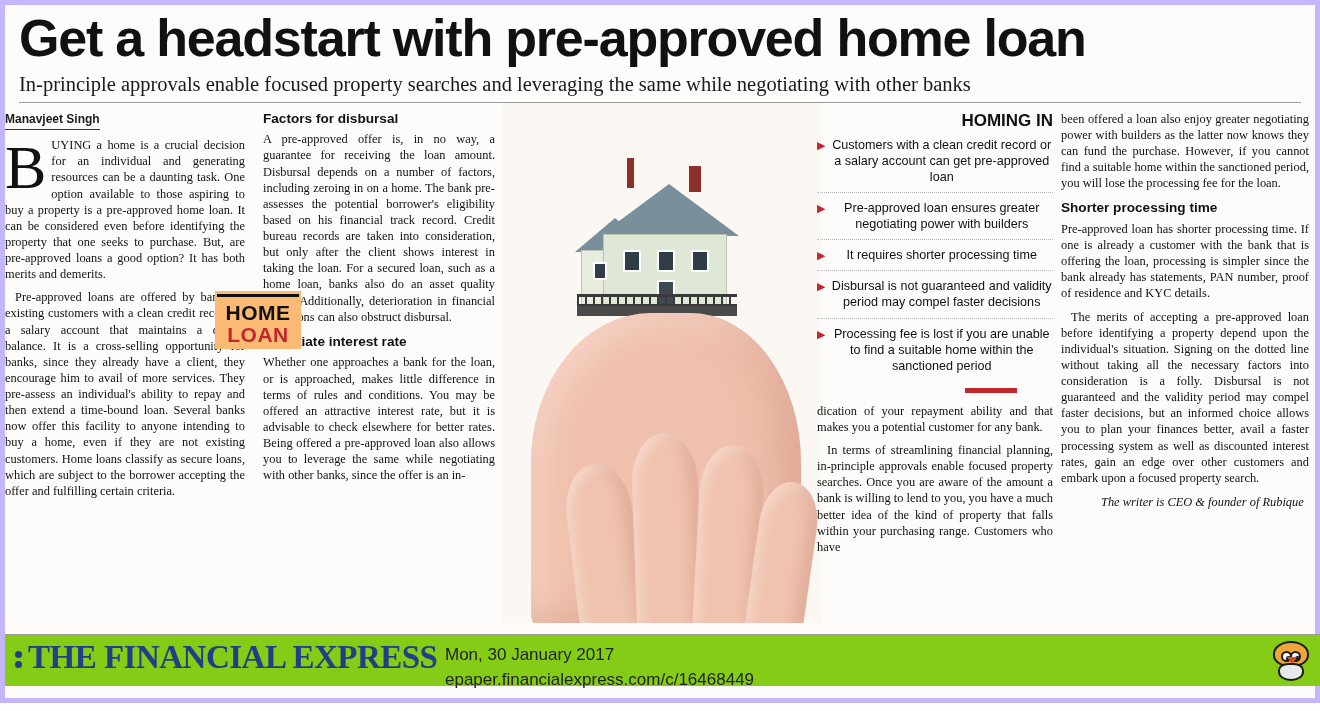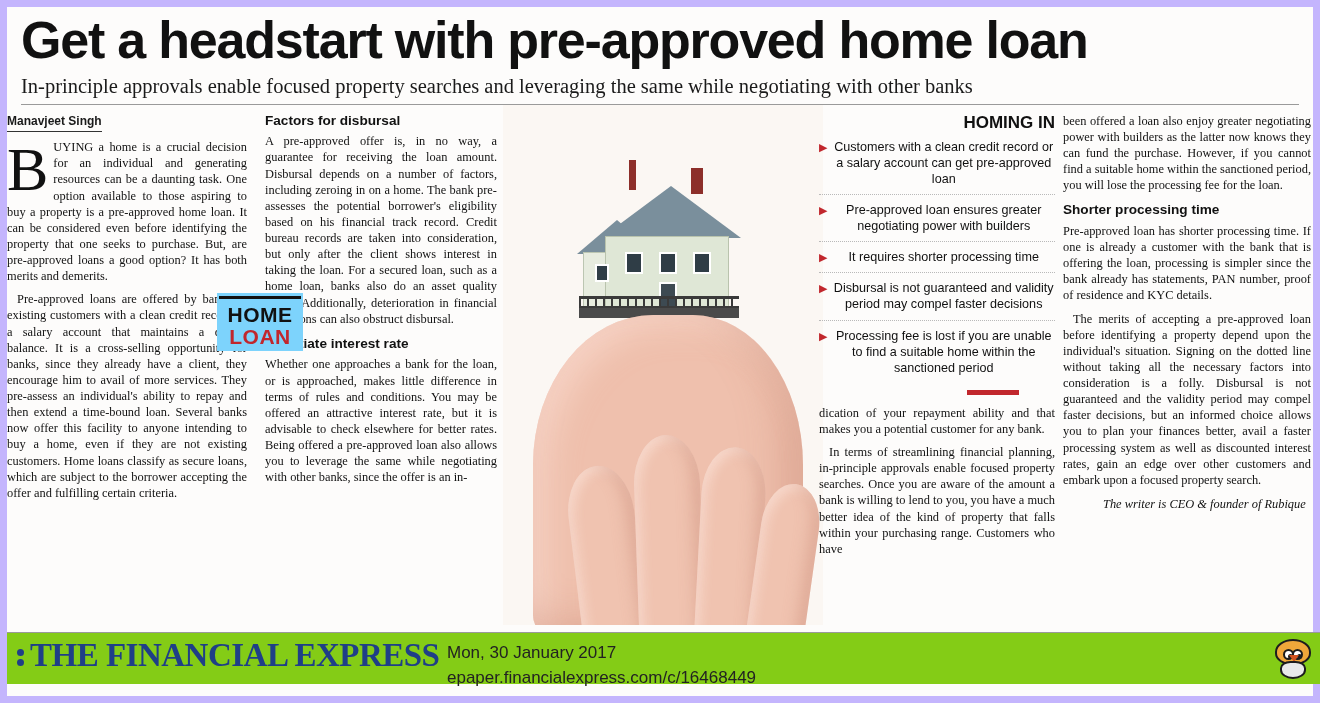--- a/index.html
+++ b/index.html
@@ -7,21 +7,21 @@
     margin: 0; padding: 0;
     width: 1320px; height: 711px;
     background: #ffffff;
     font-family: "Liberation Serif", serif;
     overflow: hidden;
   }
   #page {
     position: relative;
     width: 1320px; height: 703px;
     background: #fdfcfb;
-    border: 7px solid #c4b5fd;
+    border: 5px solid #c4b5fd;
   }
 
   
   .headline-wrap {
     padding: 6px 14px 0 14px;
   }
   .headline {
     font-family: "Liberation Sans", sans-serif;
     font-weight: bold;
     font-size: 52px;
@@ -99,21 +99,21 @@
   
   .stamp {
     position: absolute;
     left: 210px;
     top: 188px;
     width: 86px;
     text-align: center;
     font-family: "Liberation Sans", sans-serif;
     font-weight: bold;
     line-height: 1.0;
-    background: #7dd3fc;
+    background: #fdba74;
     padding: 3px 2px 4px 2px;
   }
   .stamp .line-above { border-top: 3px solid #111; margin-bottom: 5px; }
   .stamp .home { font-size: 21px; color: #111; letter-spacing: 0.5px; }
   .stamp .loan { font-size: 21px; color: #c1272d; letter-spacing: 0.5px; margin-top: 1px;}
 
   
   .photo {
     position: absolute;
     left: 496px;

